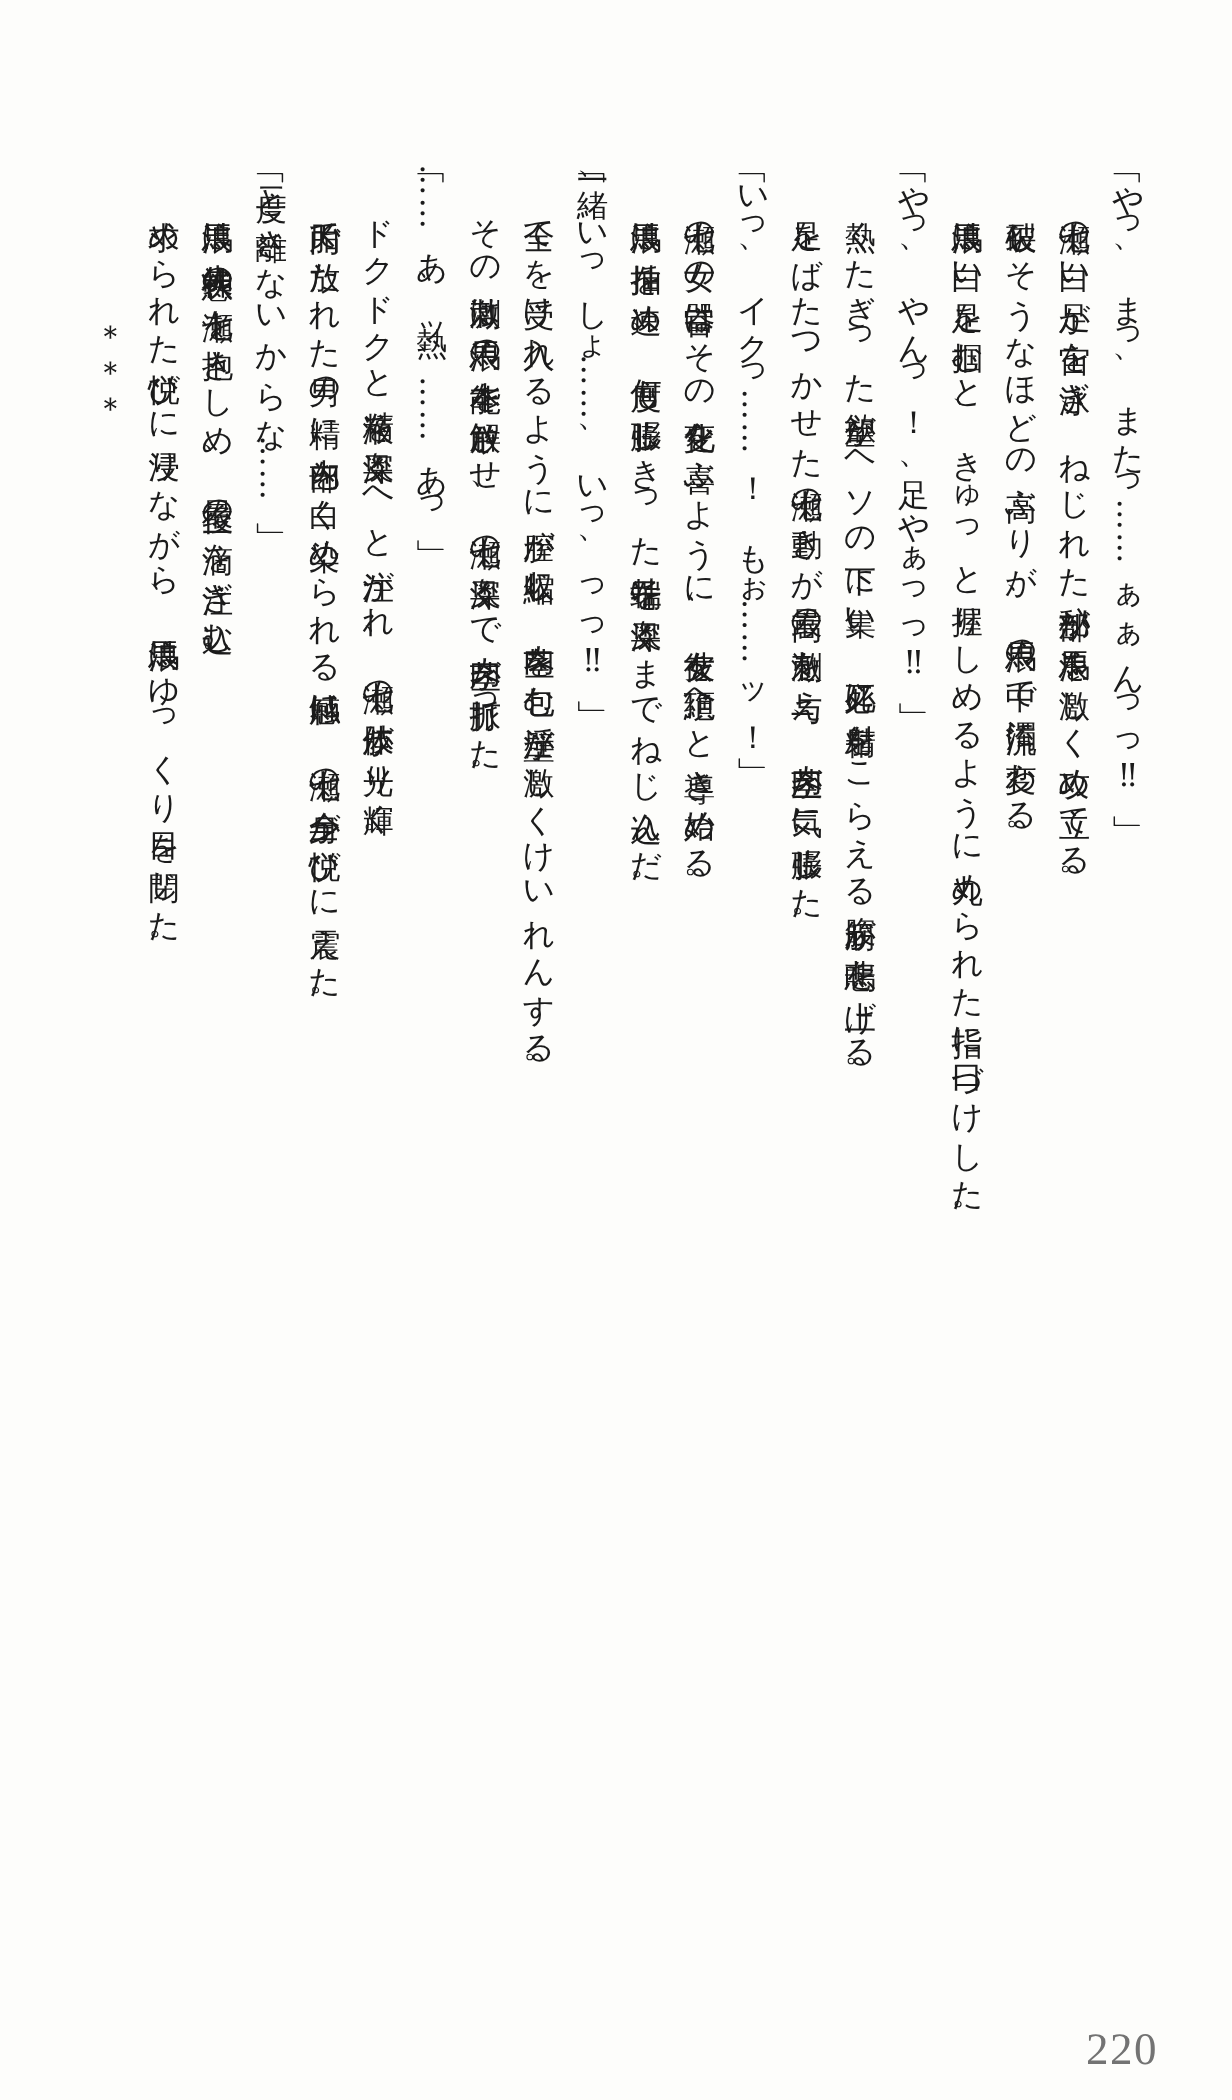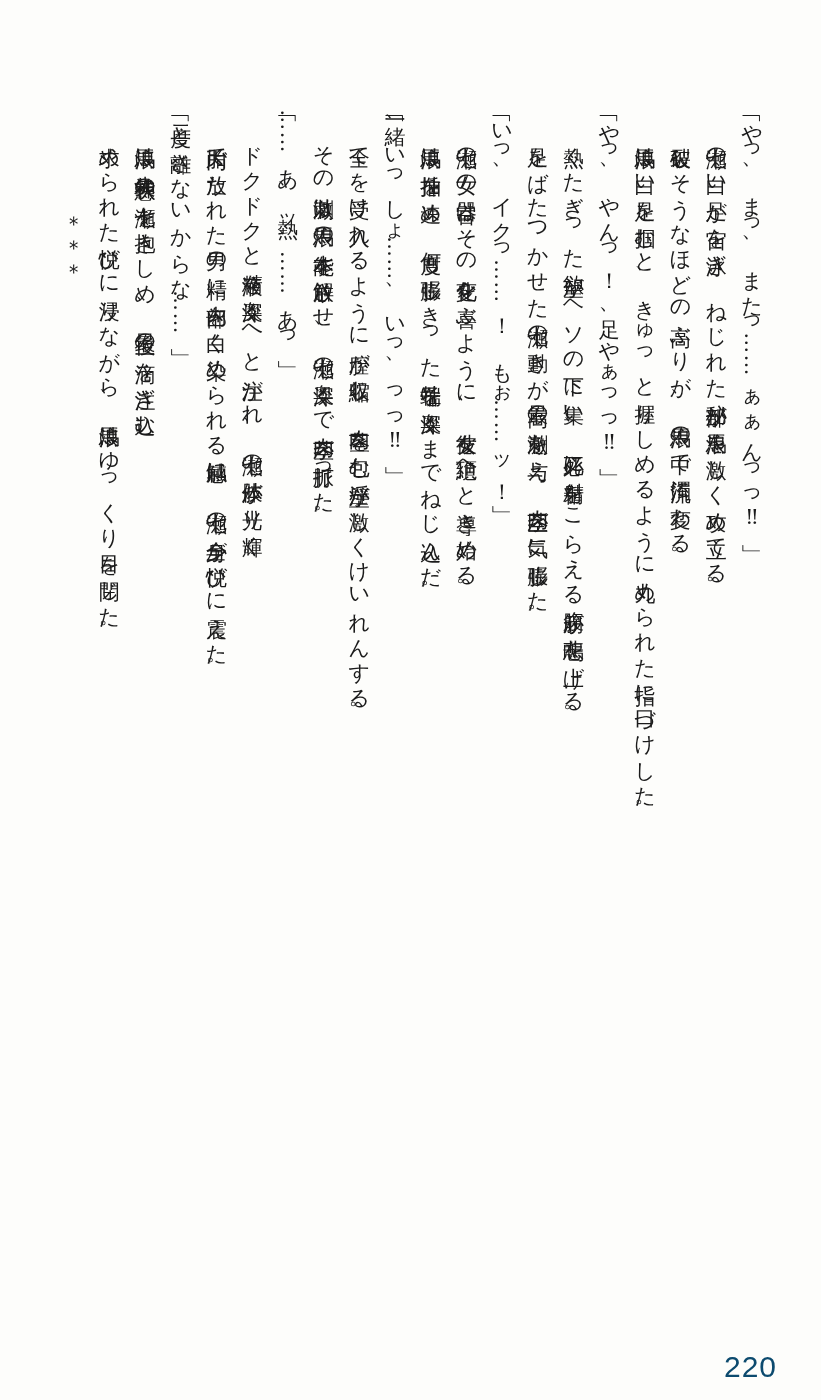--- a/index.html
+++ b/index.html
@@ -37,24 +37,24 @@
   }
   
   .para.divider {
     text-indent: 94px;
     letter-spacing: 3px;
   }
   .page-number {
     position: absolute;
     top: 1350px;
     left: 724px;
-    font-family: Liberation Sans, sans-serif;
+    font-family: Liberation Serif, serif;
     font-size: 30px;
     letter-spacing: 1px;
-    color: #0c4a6e;
+    color: #737373;
   }
 </style>
 </head>
 <body>
 
 <div class="page">
 
   <div class="text-block">
     <p class="para d">「やっ、まっ、またっ……ぁぁんっっ‼」</p>
     <p class="para n">七瀬の白い足が宙を泳ぎ、ねじれた秘部が浪馬を激しく攻め立てる。</p>

